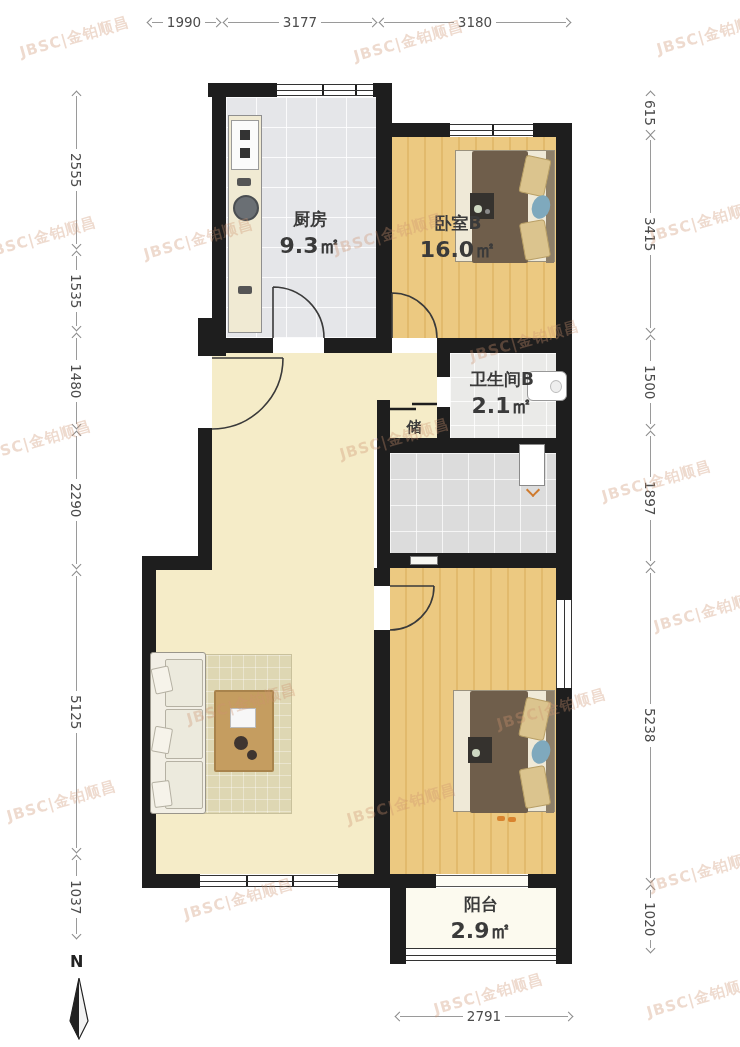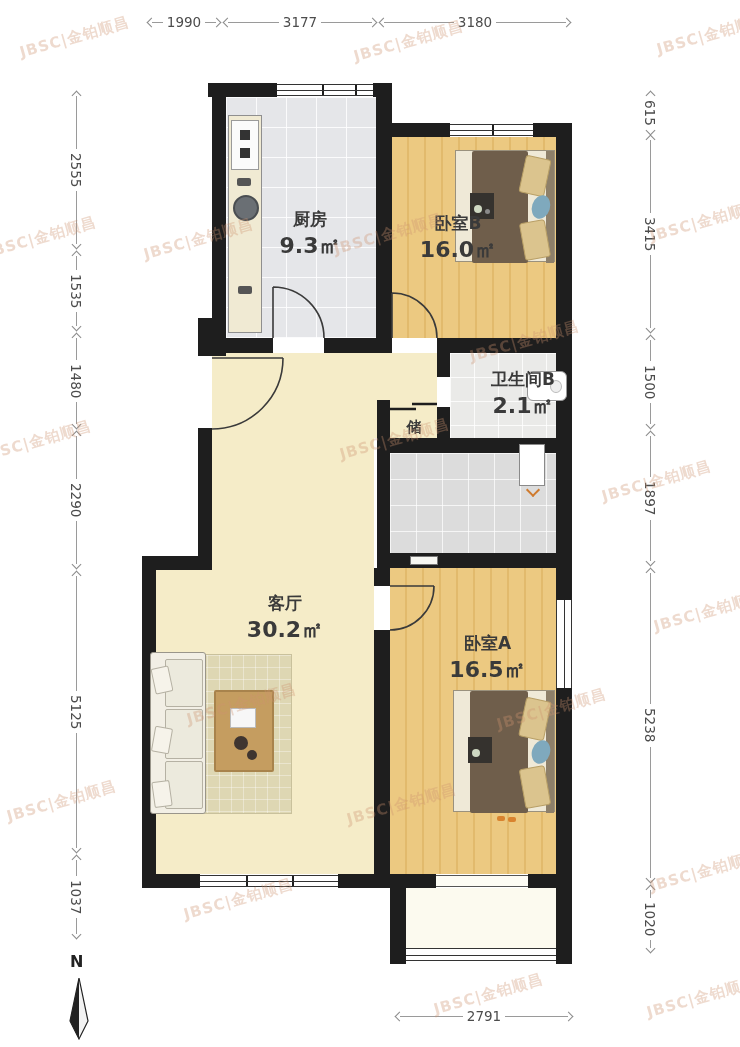--- a/index.html
+++ b/index.html
@@ -189,34 +189,30 @@
   <div class="ah a-d" style="position:absolute;left:528px;top:488px;width:8px;height:8px;border-color:#cf7a2e;border-width:2px;"></div>
 
   <div class="room-label" style="left:260px;top:208px;width:100px;">
     <div class="nm">厨房</div>
     <div class="ar">9.3㎡</div>
   </div>
   <div class="room-label" style="left:402px;top:212px;width:112px;">
     <div class="nm">卧室B</div>
     <div class="ar">16.0㎡</div>
   </div>
-  <div class="room-label" style="left:469px;top:368px;width:108px;">
+  <div class="room-label" style="left:448px;top:368px;width:108px;">
     <div class="nm">卫生间B</div>
     <div class="ar">2.1㎡</div>
   </div>
   <div class="room-label" style="left:398px;top:417px;width:32px;">
     <div class="nm" style="font-size:15px;">储</div>
   </div>
-  <div class="room-label" style="left:230px;top:592px;width:110px;">
-    <div class="nm">客厅</div>
-    <div class="ar">30.2㎡</div>
-  </div>
-  <div class="room-label" style="left:430px;top:632px;width:115px;">
-    <div class="nm">卧室A</div>
-    <div class="ar">16.5㎡</div>
+  <div class="room-label" style="left:430px;top:893px;width:102px;">
+    <div class="nm">阳台</div>
+    <div class="ar">2.9㎡</div>
   </div>
 
   <div class="dim-h" style="left:148px;top:14px;width:72px;">
     <span class="ah a-l"></span>
       <span class="ln"></span>
       <span class="val">1990</span>
       <span class="ln"></span>
       <span class="ah a-r"></span>
   </div>
   <div class="dim-h" style="left:224px;top:14px;width:152px;">

